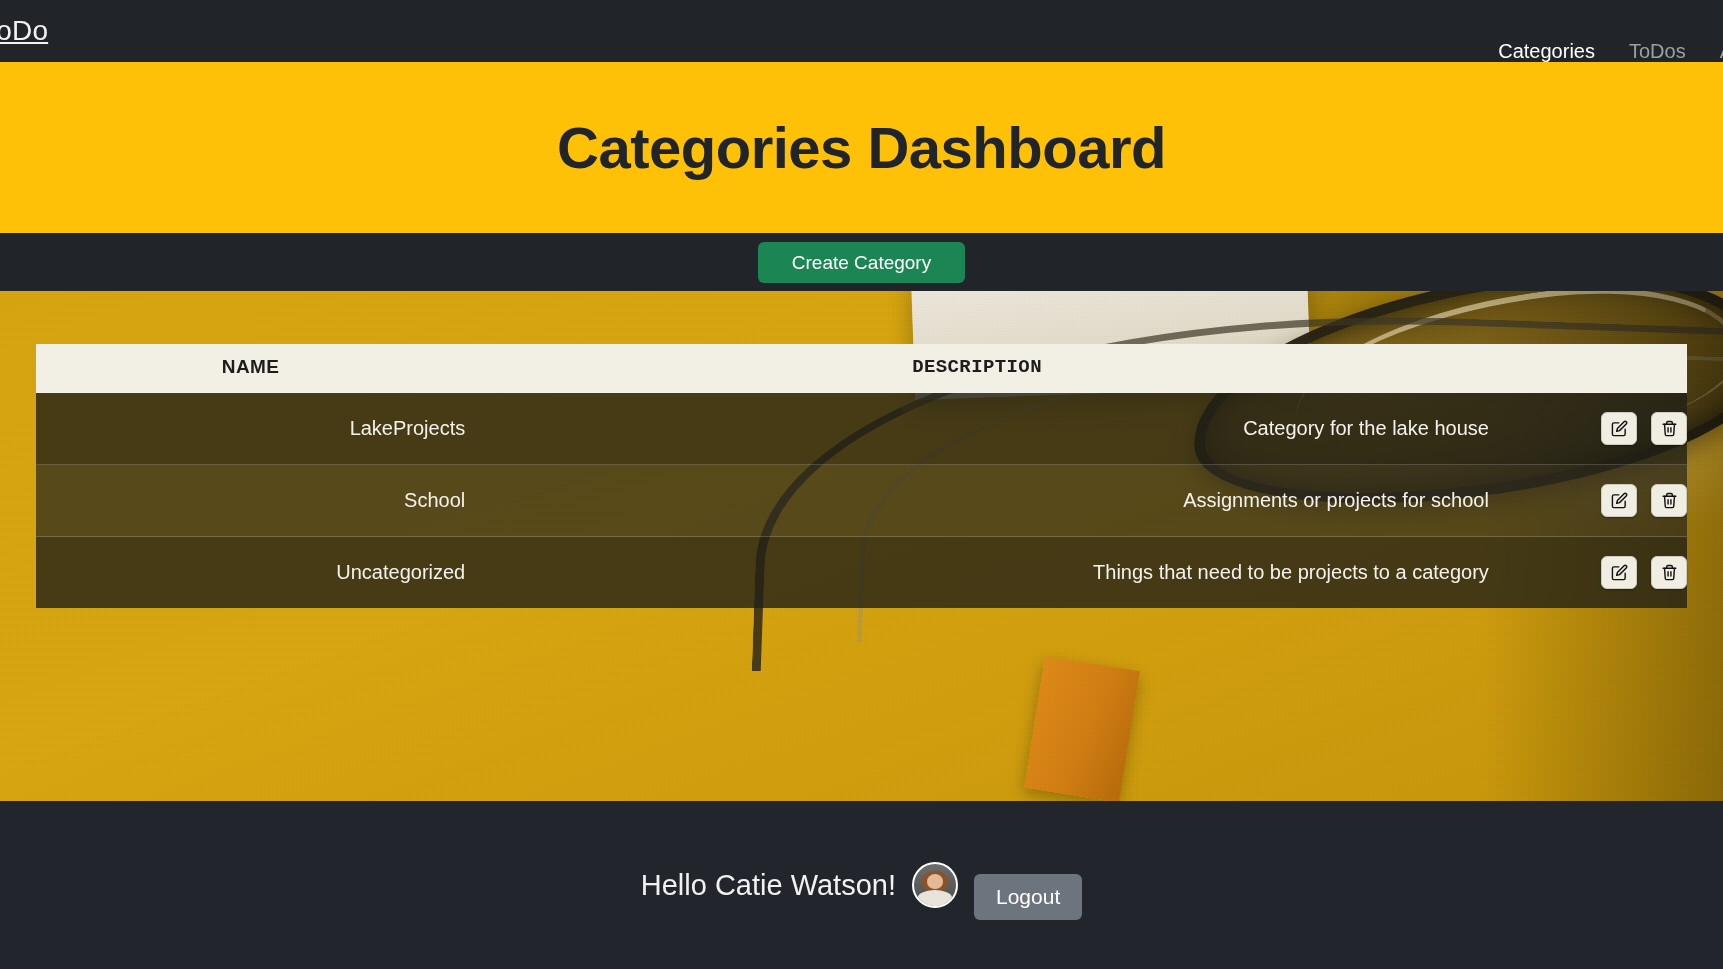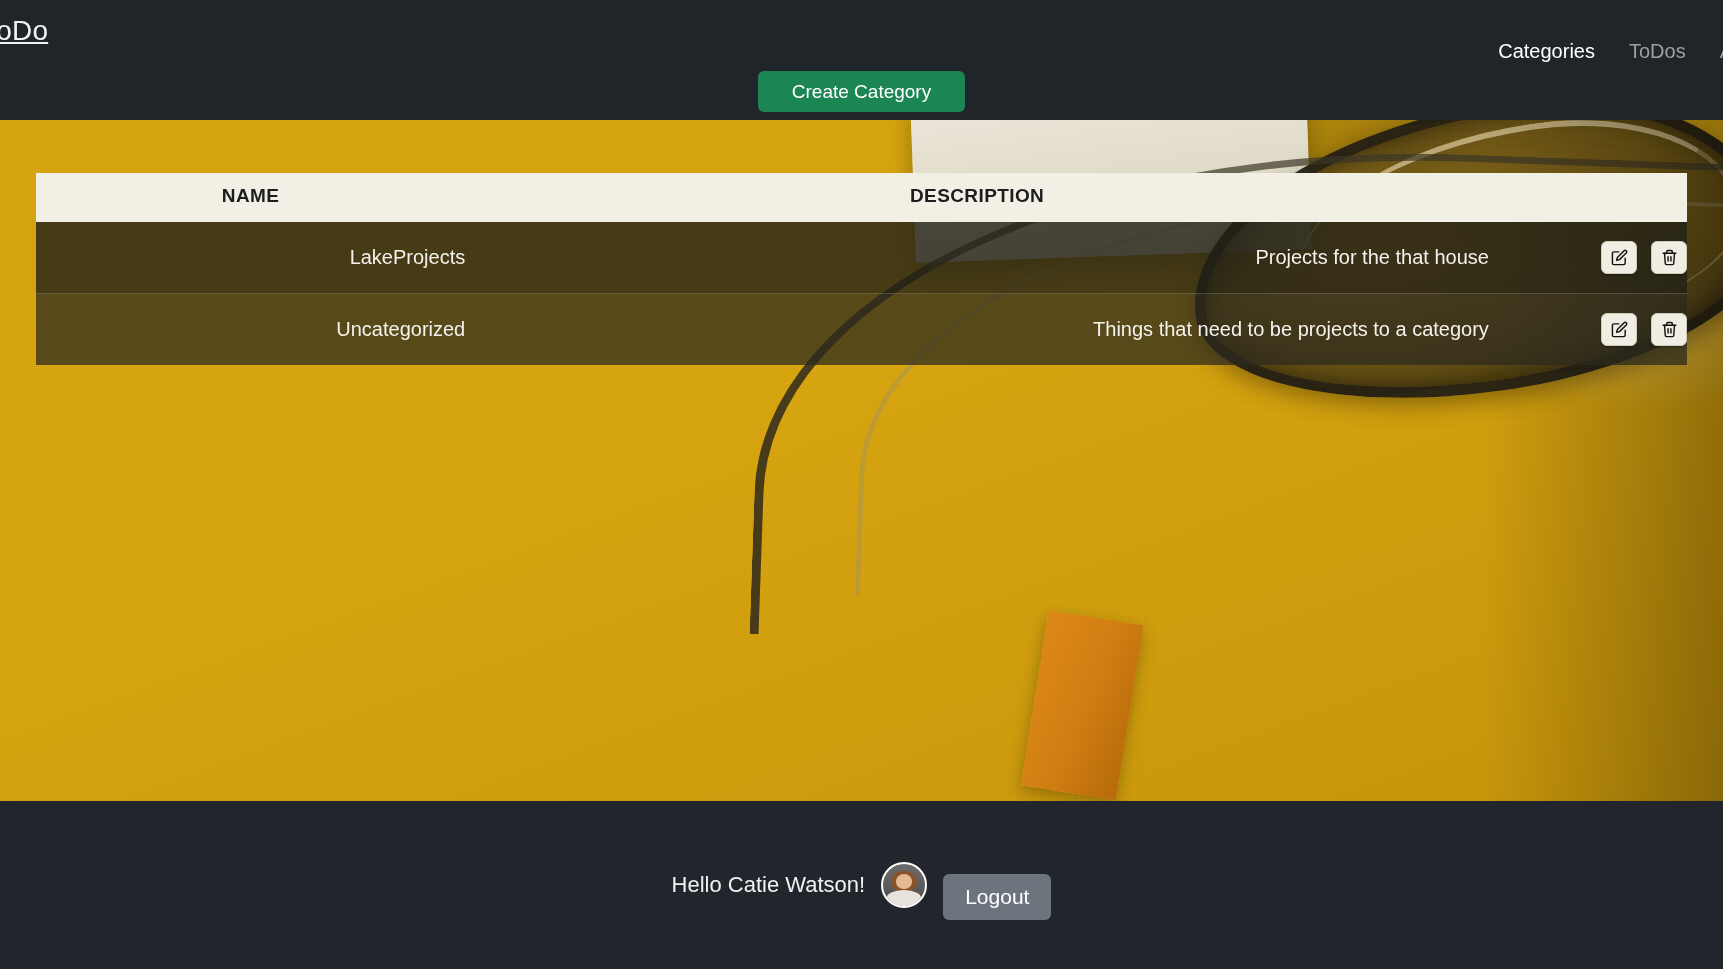--- a/index.html
+++ b/index.html
@@ -208,21 +208,21 @@
     background: #f2efe4;
     color: #1d1d1d;
     font-size: 19px;
     font-weight: bold;
     letter-spacing: .4px;
     padding: 12px 4px 14px;
     text-align: center;
     border: none;
   }
   th.col-name   { width: 26%; }
-  th.col-desc   { width: 62%; }
+  th.col-desc   { width: 62%; font-family: Liberation Mono, monospace; }
   th.col-action { width: 12%; }
 
   table.cat-table tbody tr {
     background: rgba(30,28,20,.78);
     border-top: 1px solid rgba(255,255,255,.18);
   }
   table.cat-table tbody tr:nth-child(odd)  { background: rgba(34,32,22,.80); }
   table.cat-table tbody tr:nth-child(even) { background: rgba(44,42,30,.74); }
 
   table.cat-table tbody td {
@@ -261,21 +261,21 @@
     background: #22262c;
     display: flex;
     align-items: center;
     justify-content: center;
     gap: 16px;
     position: relative;
     z-index: 20;
   }
   .greeting {
     color: #f1f1f1;
-    font-size: 22px;
+    font-size: 29px;
   }
   .avatar {
     width: 46px;
     height: 46px;
     border-radius: 50%;
     overflow: hidden;
     border: 2px solid #ffffff;
     background: linear-gradient(180deg, #6d6d6d 0%, #5a5a5a 55%, #4f4f4f 100%);
     position: relative;
     flex: 0 0 46px;
@@ -330,20 +330,23 @@
 
   <nav class="navbar">
     <a class="brand" href="#">ToDo</a>
     <div class="nav-links">
       <a class="nav-link active" href="#">Categories</a>
       <a class="nav-link" href="#">ToDos</a>
       <a class="nav-link" href="#">A</a>
     </div>
   </nav>
 
+  <header class="hero">
+    <h1 class="hero-title">Categories Dashboard</h1>
+  </header>
 
   <div class="action-bar">
     <button class="btn-create">Create Category</button>
   </div>
 
   <main class="main">
     <div class="bg-photo">
       <div class="bg-notebook"></div>
       <div class="bg-glasses-frame"></div>
       <div class="bg-glasses-highlight"></div>
@@ -360,41 +363,61 @@
           <tr>
             <th class="col-name">NAME</th>
             <th class="col-desc">DESCRIPTION</th>
             <th class="col-action"></th>
           </tr>
         </thead>
         <tbody>
 
           <tr>
             <td>LakeProjects</td>
-            <td>Projects for the that house</td>
+            <td>Category for the lake house</td>
             <td class="actions">
               <button class="icon-btn">
                 <svg width="17" height="17" viewBox="0 0 24 24" fill="none" stroke="#111" stroke-width="2" stroke-linecap="round" stroke-linejoin="round">
                     <path d="M11 4H4a2 2 0 0 0-2 2v14a2 2 0 0 0 2 2h14a2 2 0 0 0 2-2v-7"></path>
                     <path d="M18.5 2.5a2.12 2.12 0 0 1 3 3L12 15l-4 1 1-4z"></path>
                   </svg>
               </button>
               <button class="icon-btn">
                 <svg width="17" height="17" viewBox="0 0 24 24" fill="none" stroke="#111" stroke-width="2" stroke-linecap="round" stroke-linejoin="round">
                     <polyline points="3 6 5 6 21 6"></polyline>
                     <path d="M19 6l-1 14a2 2 0 0 1-2 2H8a2 2 0 0 1-2-2L5 6"></path>
                     <path d="M10 11v6M14 11v6"></path>
                     <path d="M8 6V4a2 2 0 0 1 2-2h4a2 2 0 0 1 2 2v2"></path>
                   </svg>
               </button>
             </td>
           </tr>
 
 
 
+          <tr>
+            <td>School</td>
+            <td>Assignments or projects for school</td>
+            <td class="actions">
+              <button class="icon-btn">
+                <svg width="17" height="17" viewBox="0 0 24 24" fill="none" stroke="#111" stroke-width="2" stroke-linecap="round" stroke-linejoin="round">
+                    <path d="M11 4H4a2 2 0 0 0-2 2v14a2 2 0 0 0 2 2h14a2 2 0 0 0 2-2v-7"></path>
+                    <path d="M18.5 2.5a2.12 2.12 0 0 1 3 3L12 15l-4 1 1-4z"></path>
+                  </svg>
+              </button>
+              <button class="icon-btn">
+                <svg width="17" height="17" viewBox="0 0 24 24" fill="none" stroke="#111" stroke-width="2" stroke-linecap="round" stroke-linejoin="round">
+                    <polyline points="3 6 5 6 21 6"></polyline>
+                    <path d="M19 6l-1 14a2 2 0 0 1-2 2H8a2 2 0 0 1-2-2L5 6"></path>
+                    <path d="M10 11v6M14 11v6"></path>
+                    <path d="M8 6V4a2 2 0 0 1 2-2h4a2 2 0 0 1 2 2v2"></path>
+                  </svg>
+              </button>
+            </td>
+          </tr>
 
           <tr>
             <td>Uncategorized</td>
             <td>Things that need to be projects to a category</td>
             <td class="actions">
               <button class="icon-btn">
                 <svg width="17" height="17" viewBox="0 0 24 24" fill="none" stroke="#111" stroke-width="2" stroke-linecap="round" stroke-linejoin="round">
                     <path d="M11 4H4a2 2 0 0 0-2 2v14a2 2 0 0 0 2 2h14a2 2 0 0 0 2-2v-7"></path>
                     <path d="M18.5 2.5a2.12 2.12 0 0 1 3 3L12 15l-4 1 1-4z"></path>
                   </svg>

